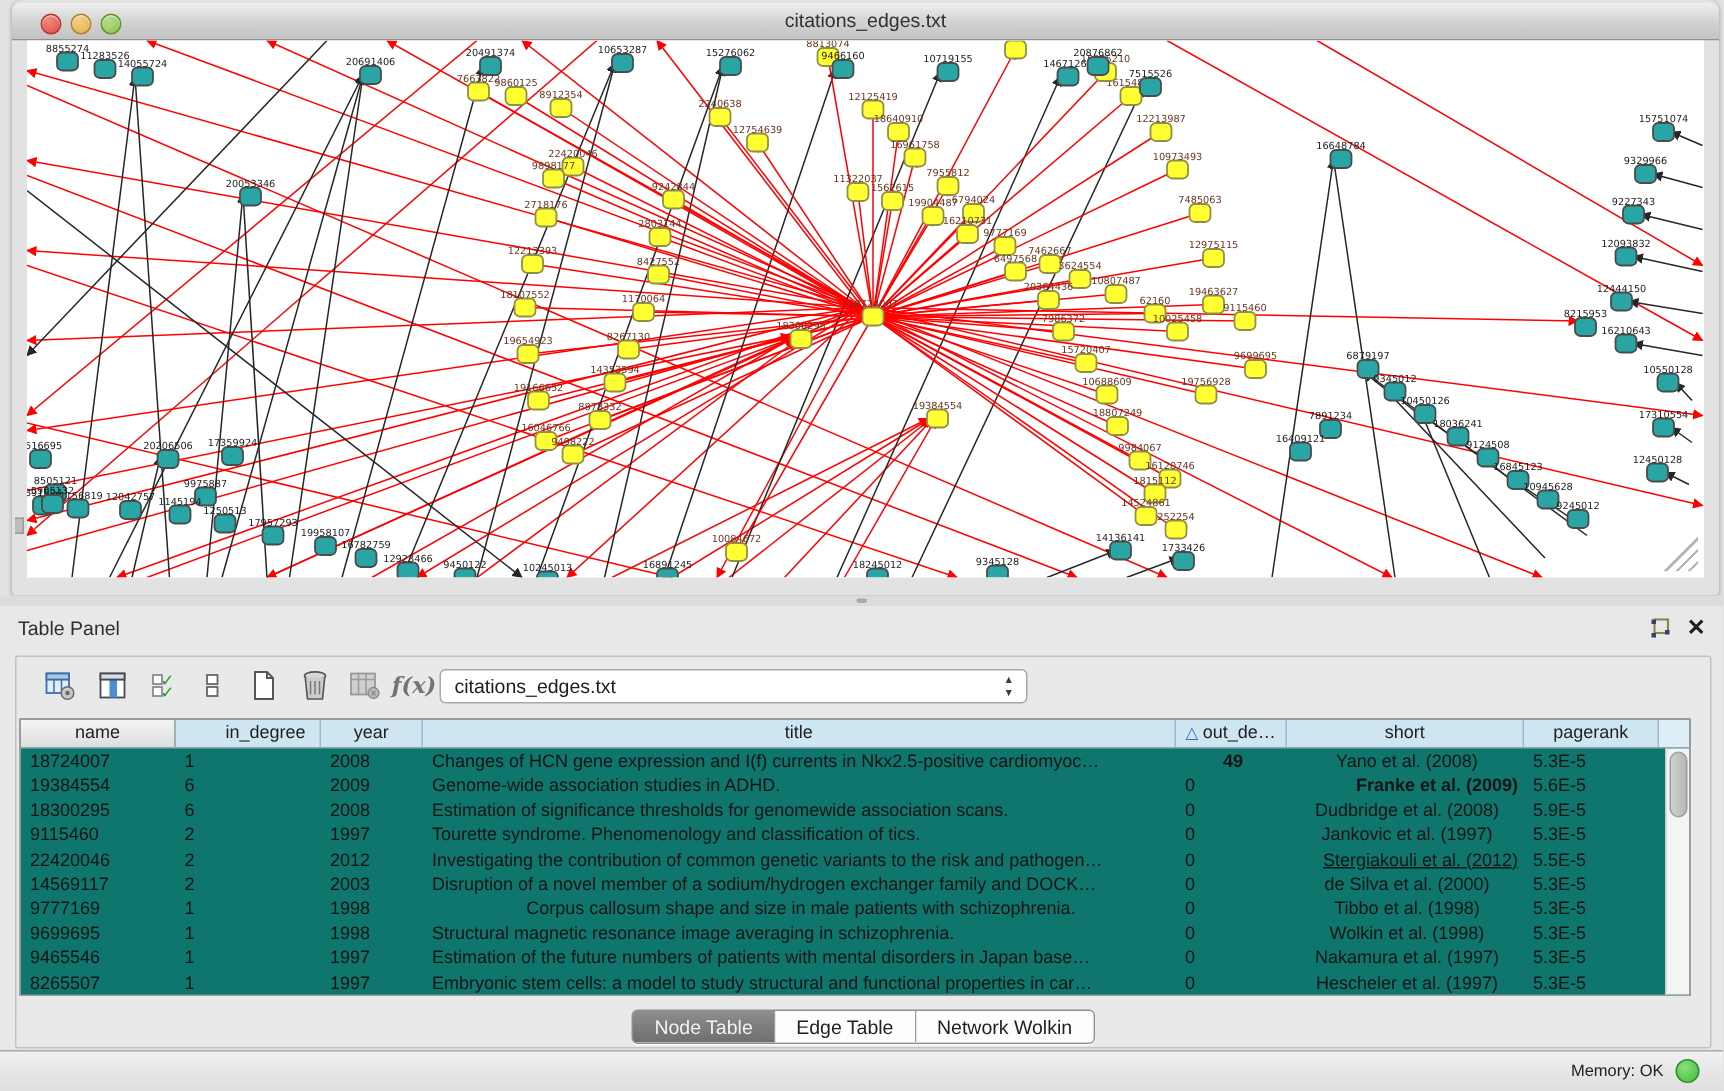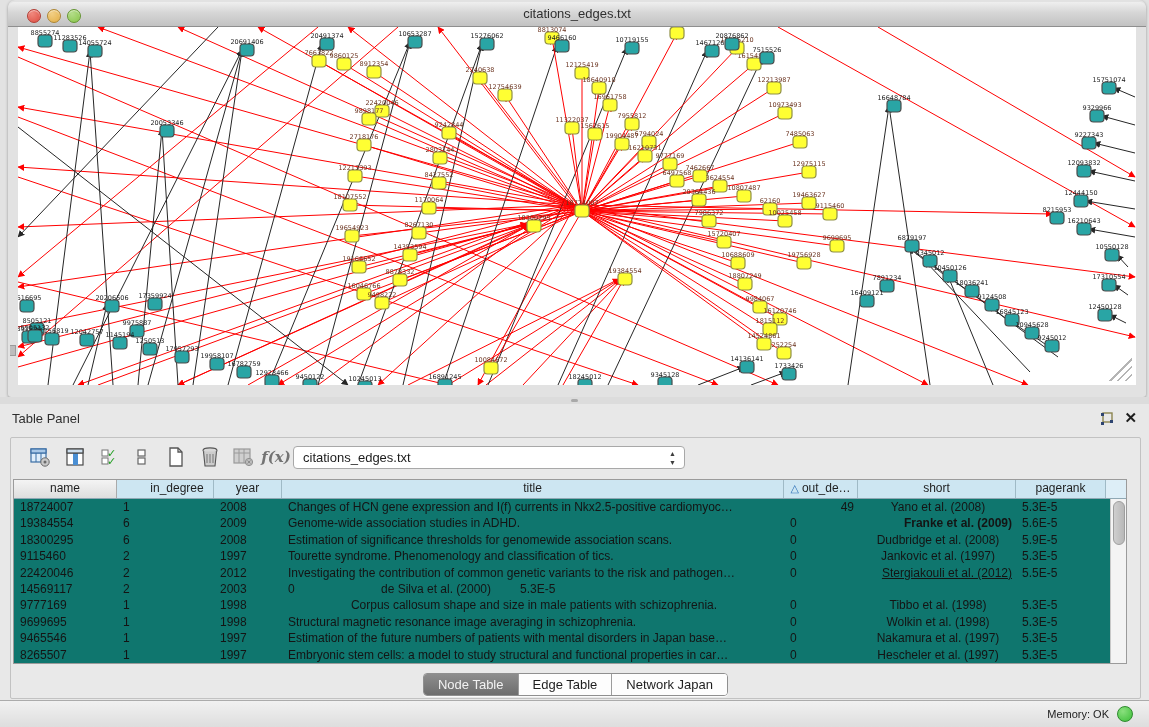--- a/index.html
+++ b/index.html
@@ -817,21 +817,21 @@
           <div class="th" style="width: 158px;"><span>short</span></div>
           <div class="th" style="width: 90px;"><span>pagerank</span></div>
           <div class="th filler"></div>
         </div>
       <div class="tbody" id="tbody">
           <div class="tr">
             <div class="td" style="width: 103px; text-align: left;">18724007</div>
             <div class="td" style="width: 97px; text-align: left;">1</div>
             <div class="td" style="width: 68px; text-align: left;">2008</div>
             <div class="td" style="width: 502px; text-align: left;">Changes of HCN gene expression and I(f) currents in Nkx2.5-positive cardiomyoc…</div>
-            <div class="td" style="width: 74px; text-align: right;">49</div>
+            <div class="td" style="width: 74px; text-align: center; font-weight: bold;">49</div>
             <div class="td" style="width: 158px; text-align: center;">Yano et al. (2008)</div>
             <div class="td" style="width: 90px; text-align: left;">5.3E-5</div>
           </div>
           <div class="tr">
             <div class="td" style="width: 103px; text-align: left;">19384554</div>
             <div class="td" style="width: 97px; text-align: left;">6</div>
             <div class="td" style="width: 68px; text-align: left;">2009</div>
             <div class="td" style="width: 502px; text-align: left;">Genome-wide association studies in ADHD.</div>
             <div class="td" style="width: 74px; text-align: left;">0</div>
             <div class="td" style="width: 158px; text-align: right; font-weight: bold;">Franke et al. (2009)</div>
@@ -861,20 +861,21 @@
             <div class="td" style="width: 68px; text-align: left;">2012</div>
             <div class="td" style="width: 502px; text-align: left;">Investigating the contribution of common genetic variants to the risk and pathogen…</div>
             <div class="td" style="width: 74px; text-align: left;">0</div>
             <div class="td" style="width: 158px; text-align: right; text-decoration: underline;">Stergiakouli et al. (2012)</div>
             <div class="td" style="width: 90px; text-align: left;">5.5E-5</div>
           </div>
           <div class="tr">
             <div class="td" style="width: 103px; text-align: left;">14569117</div>
             <div class="td" style="width: 97px; text-align: left;">2</div>
             <div class="td" style="width: 68px; text-align: left;">2003</div>
+            <div class="td" style="width: 502px; text-align: left;">Disruption of a novel member of a sodium/hydrogen exchanger family and DOCK…</div>
             <div class="td" style="width: 74px; text-align: left;">0</div>
             <div class="td" style="width: 158px; text-align: center;">de Silva et al. (2000)</div>
             <div class="td" style="width: 90px; text-align: left;">5.3E-5</div>
           </div>
           <div class="tr">
             <div class="td" style="width: 103px; text-align: left;">9777169</div>
             <div class="td" style="width: 97px; text-align: left;">1</div>
             <div class="td" style="width: 68px; text-align: left;">1998</div>
             <div class="td" style="width: 502px; text-align: center;">Corpus callosum shape and size in male patients with schizophrenia.</div>
             <div class="td" style="width: 74px; text-align: left;">0</div>
@@ -911,21 +912,21 @@
         </div>
       <div class="vscroll">
         <div class="vthumb"></div>
       </div>
     </div>
 
     <div class="abs tabs-row">
       <div class="segmented" id="tabs">
           <div class="seg active">Node Table</div>
           <div class="seg">Edge Table</div>
-          <div class="seg">Network Japan</div>
+          <div class="seg">Network Wolkin</div>
         </div>
     </div>
   </div>
 </div>
 
 <div class="abs status-bar">
   <div class="abs memory-label">Memory: OK</div>
   <div class="abs memory-dot"></div>
 </div>
 

